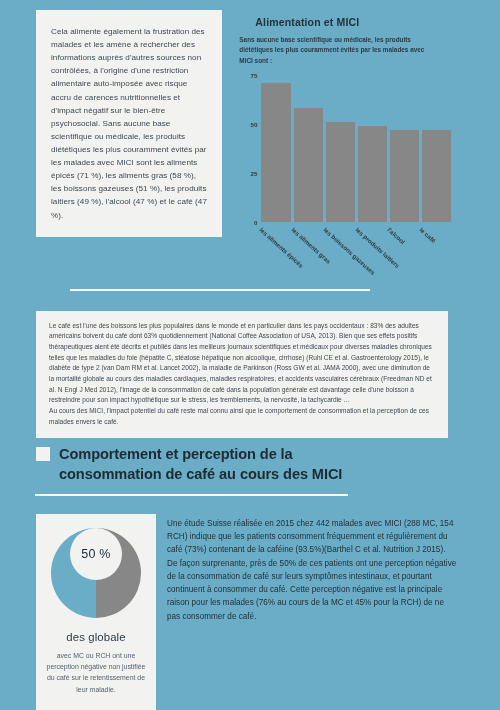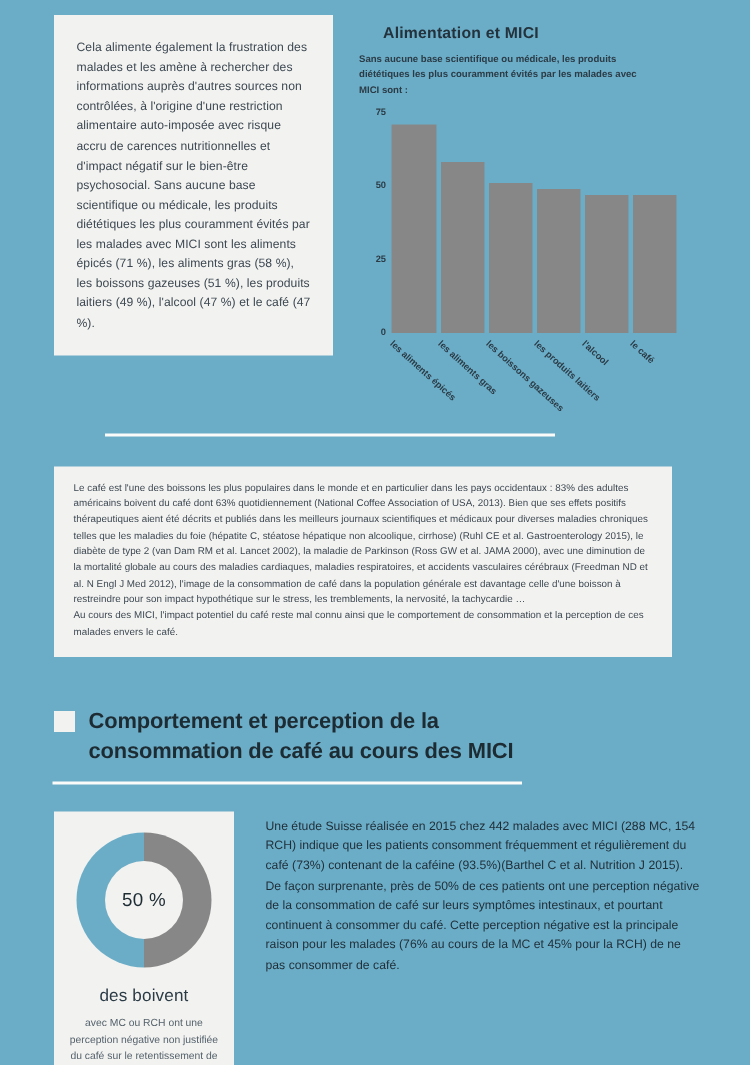--- a/index.html
+++ b/index.html
@@ -131,21 +131,21 @@
     font-size: 6.55px;
     line-height: 1.63;
     color: #3d4852;
     letter-spacing: 0.02px;
   }
 
   
   .heading-row {
     display: flex;
     align-items: flex-start;
-    margin: 34px 0 0 36px;
+    margin: 7px 0 0 36px;
   }
 
   .heading-square {
     width: 14px;
     height: 14px;
     background: #f2f2f0;
     flex: 0 0 auto;
     margin-top: 2px;
   }
 
@@ -175,21 +175,20 @@
 
   .donut {
     width: 90px;
     height: 90px;
     margin: 0 auto;
     border-radius: 50%;
     background:
       conic-gradient(from 0deg, #878787 0deg 180deg, #6badc7 180deg 360deg);
     position: relative;
     display: flex;
-    align-items: center;
     justify-content: center;
   }
 
   .donut-hole {
     width: 52px;
     height: 52px;
     border-radius: 50%;
     background: #f2f2f0;
     display: flex;
     align-items: center;
@@ -207,21 +206,21 @@
   }
 
   .donut-sub {
     margin-top: 7px;
     font-size: 6.9px;
     line-height: 1.65;
     color: #55626c;
   }
 
   .study-text {
-    margin-left: 21px;
+    margin-left: 11px;
     width: 290px;
     padding-top: 3px;
   }
 
   .study-text p {
     font-size: 8.15px;
     line-height: 1.63;
     color: #1f2d37;
     letter-spacing: 0.02px;
   }
@@ -279,20 +278,20 @@
 </div>
 
 <div class="divider divider-2"></div>
 
 <div class="section-four">
 
   <div class="panel donut-panel">
     <div class="donut" style="background: conic-gradient(from 180deg, rgb(107, 173, 199) 0deg, rgb(107, 173, 199) 180deg, rgb(135, 135, 135) 180deg, rgb(135, 135, 135) 360deg);">
       <div class="donut-hole">50 %</div>
     </div>
-    <div class="donut-caption">des boivent</div>
+    <div class="donut-caption">des globale</div>
     <div class="donut-sub">avec MC ou RCH ont une perception négative non justifiée du café sur le retentissement de leur maladie.</div>
   </div>
 
   <div class="study-text">
     <p>Une étude Suisse réalisée en 2015 chez 442 malades avec MICI (288 MC, 154 RCH) indique que les patients consomment fréquemment et régulièrement du café (73%) contenant de la caféine (93.5%)(Barthel C et al. Nutrition J 2015). De façon surprenante, près de 50% de ces patients ont une perception négative de la consommation de café sur leurs symptômes intestinaux, et pourtant continuent à consommer du café. Cette perception négative est la principale raison pour les malades (76% au cours de la MC et 45% pour la RCH) de ne pas consommer de café.</p>
   </div>
 </div>
 
 </body></html>

